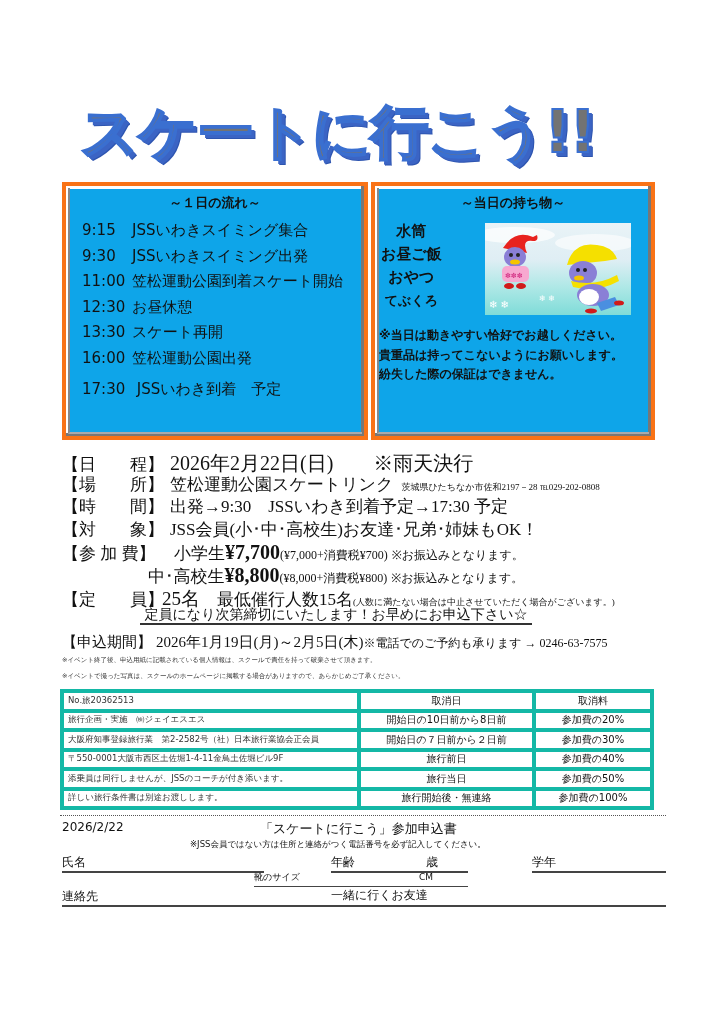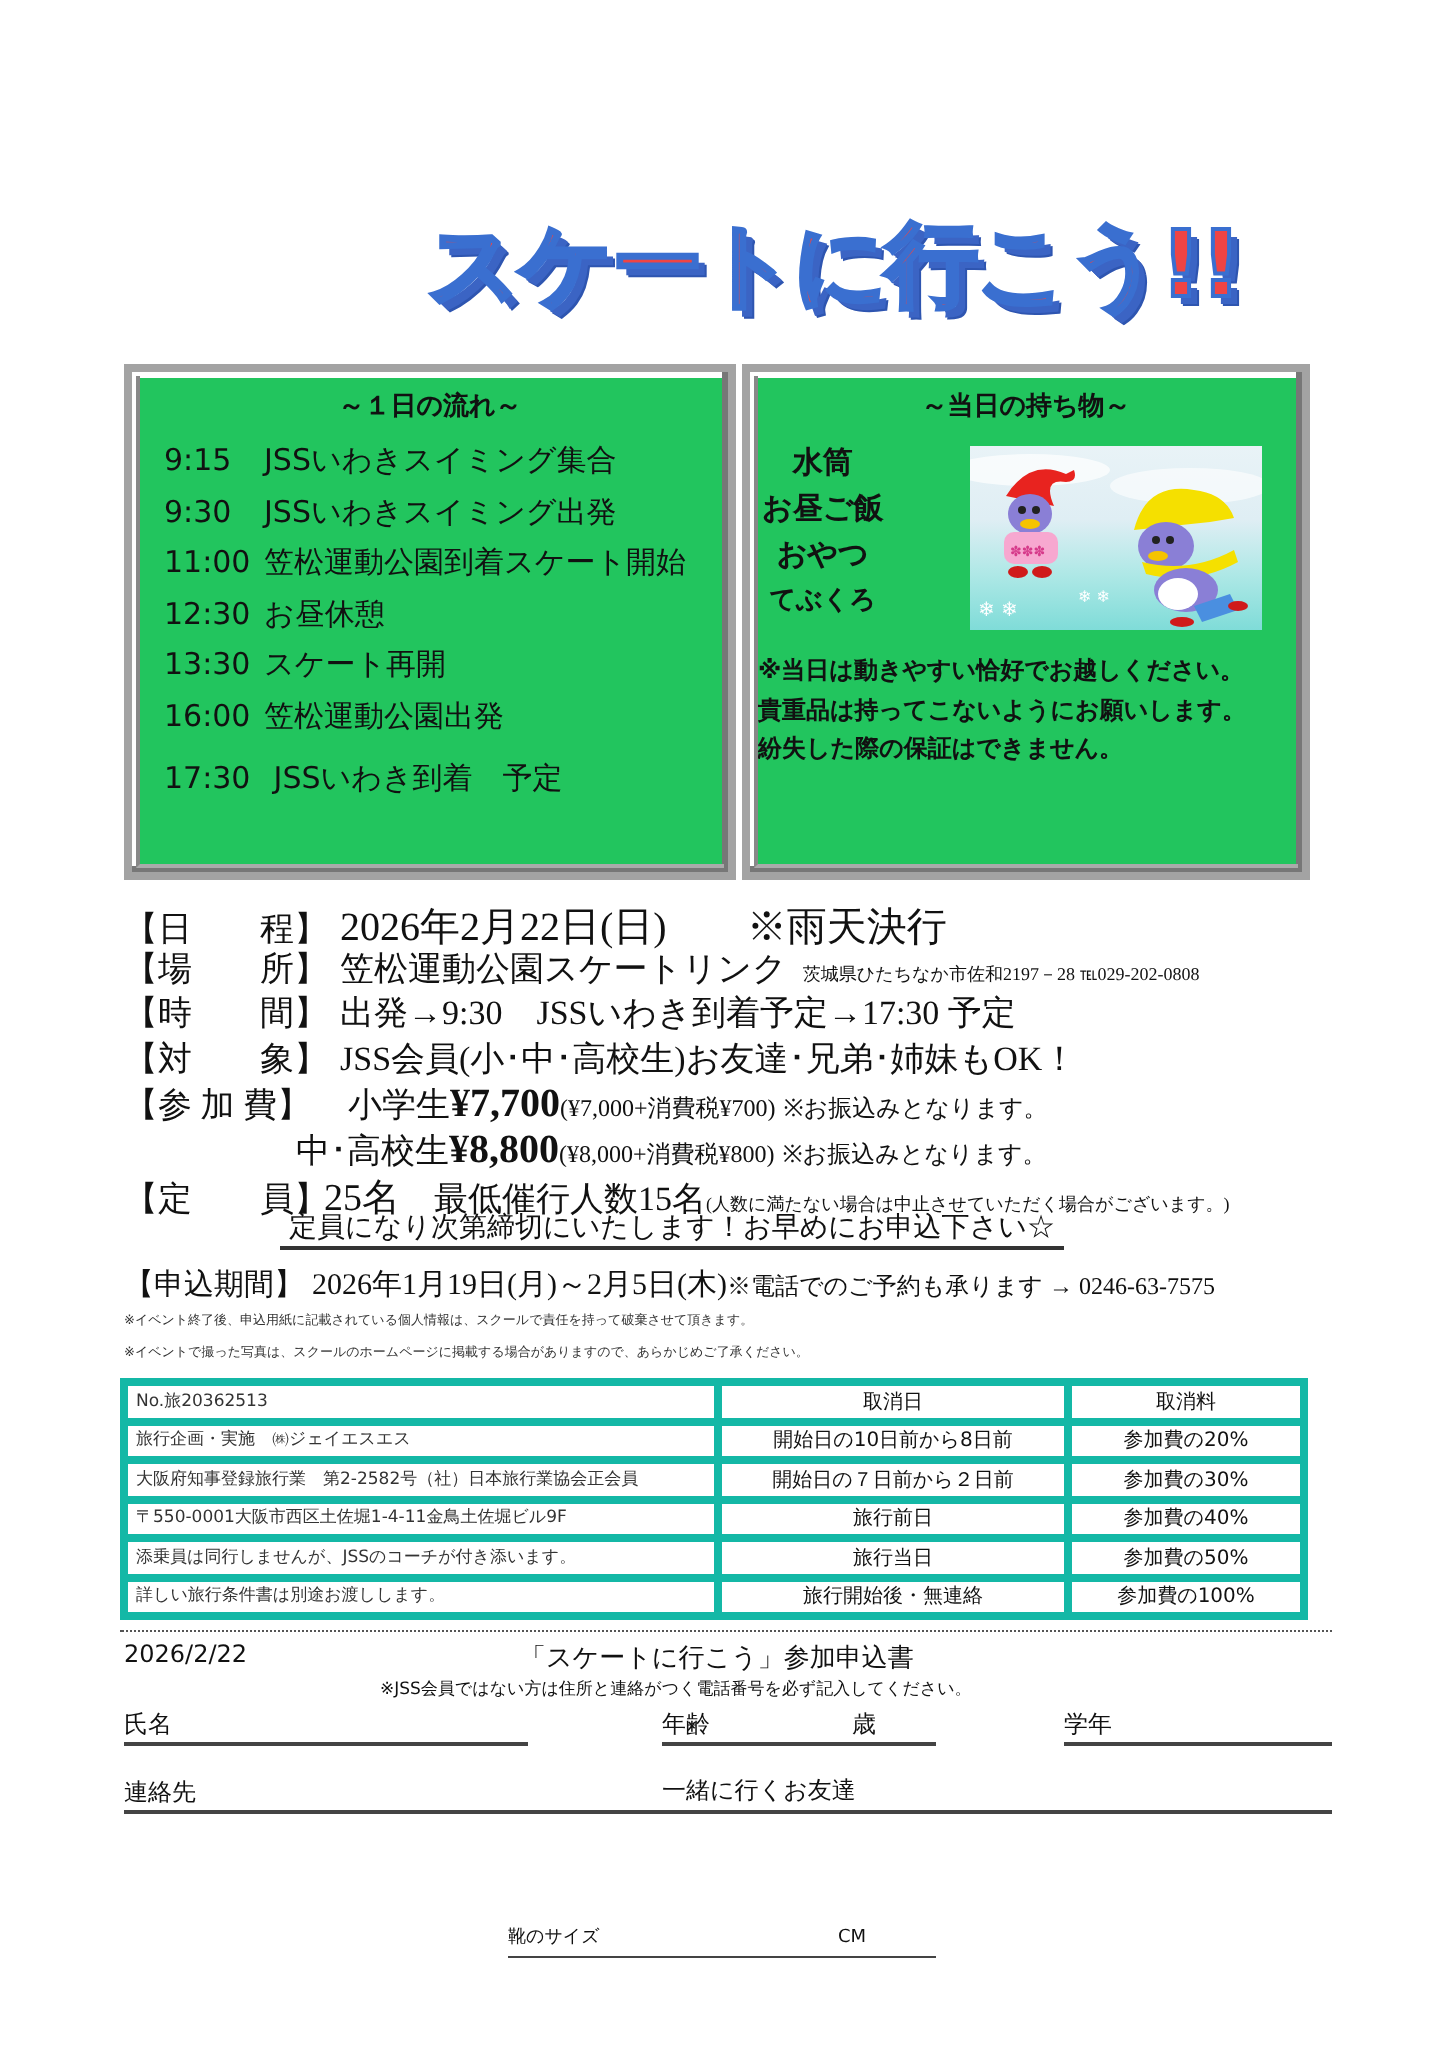--- a/index.html
+++ b/index.html
@@ -1,30 +1,30 @@
 <!DOCTYPE html>
 <html><head>
 <meta charset="utf-8">
 <style>
   * { box-sizing: border-box; margin: 0; padding: 0; }
   html, body { width: 724px; height: 1024px; background: #ffffff; overflow: hidden; }
   body { position: relative; font-family: "DejaVu Sans", "Liberation Sans", sans-serif; color: #111; }
 
   .title {
     position: absolute; left: 80px; top: 92px; width: 540px; height: 80px;
-    text-align: right; font-size: 46px; font-weight: bold; letter-spacing: -1px;
-    color: #ef4444;
+    text-align: left; font-size: 58px; font-weight: bold; letter-spacing: -1px;
+    color: #737373;
     -webkit-text-stroke: 2px #3a6fd0;
     text-shadow: 4px 4px 0 #3b64c4, 5px 5px 0 #2e55b0;
     line-height: 80px; white-space: nowrap;
   }
 
   .box {
-    position: absolute; background: #22c55e;
-    border: 4px solid #a3a3a3;
+    position: absolute; background: #0ea5e9;
+    border: 4px solid #f97316;
     box-shadow: inset -3px -3px 0 #777, inset 3px 3px 0 #fff;
   }
   .box::after {
     content: ""; position: absolute; left: 2px; top: 2px; right: 2px; bottom: 2px;
     border-left: 2px solid #888; border-bottom: 2px solid #aaa; pointer-events: none;
   }
   .box-left { left: 62px; top: 182px; width: 306px; height: 258px; }
   .box-right { left: 371px; top: 182px; width: 284px; height: 258px; }
 
   .box-heading { text-align: center; font-size: 13px; font-weight: bold; margin-top: 8px; }
@@ -72,21 +72,21 @@
   .form-date { position: absolute; left: 62px; top: 820px; font-size: 12px; }
   .form-title { position: absolute; left: 260px; top: 820px; font-size: 13px; }
   .form-note { position: absolute; left: 190px; top: 839px; font-size: 8.5px; white-space: nowrap; }
   .field { position: absolute; font-size: 12px; border-bottom: 2px solid #444; line-height: 18px; }
   .f-name { left: 62px; top: 853px; width: 202px; }
   .f-age { left: 331px; top: 853px; width: 137px; }
   .f-age .unit { position: absolute; left: 95px; }
   .f-grade { left: 532px; top: 853px; width: 134px; }
   .f-contact { left: 62px; top: 887px; width: 604px; }
   .f-friend { position: absolute; left: 331px; top: 887px; font-size: 12px; }
-  .f-shoe { left: 254px; top: 960px; width: 214px; font-size: 9px; border-bottom: 1px solid #444; }
+  .f-shoe { left: 254px; top: 868px; width: 214px; font-size: 9px; border-bottom: 1px solid #444; }
   .f-shoe .unit { position: absolute; left: 165px; }
 </style>
 </head>
 <body>
 
 <div class="title">スケートに行こう!!</div>
 
 <div class="box box-left">
   <div class="box-heading">～１日の流れ～</div>
   <ul class="schedule">

